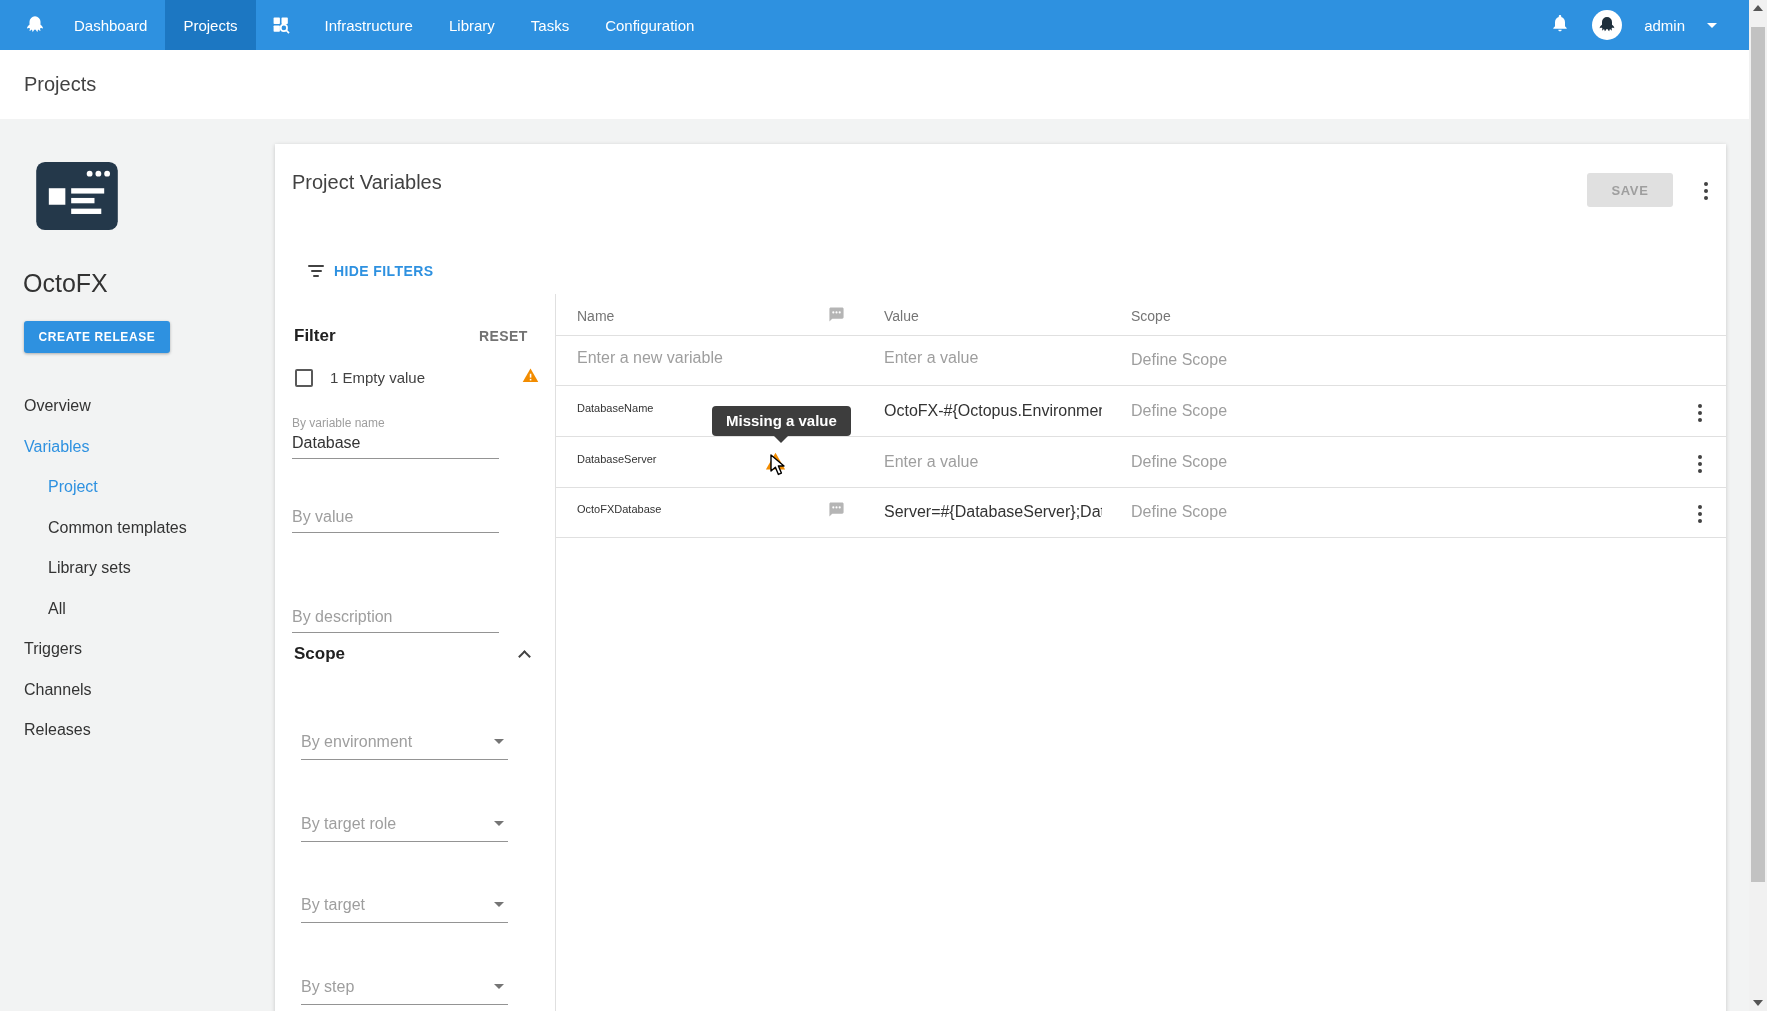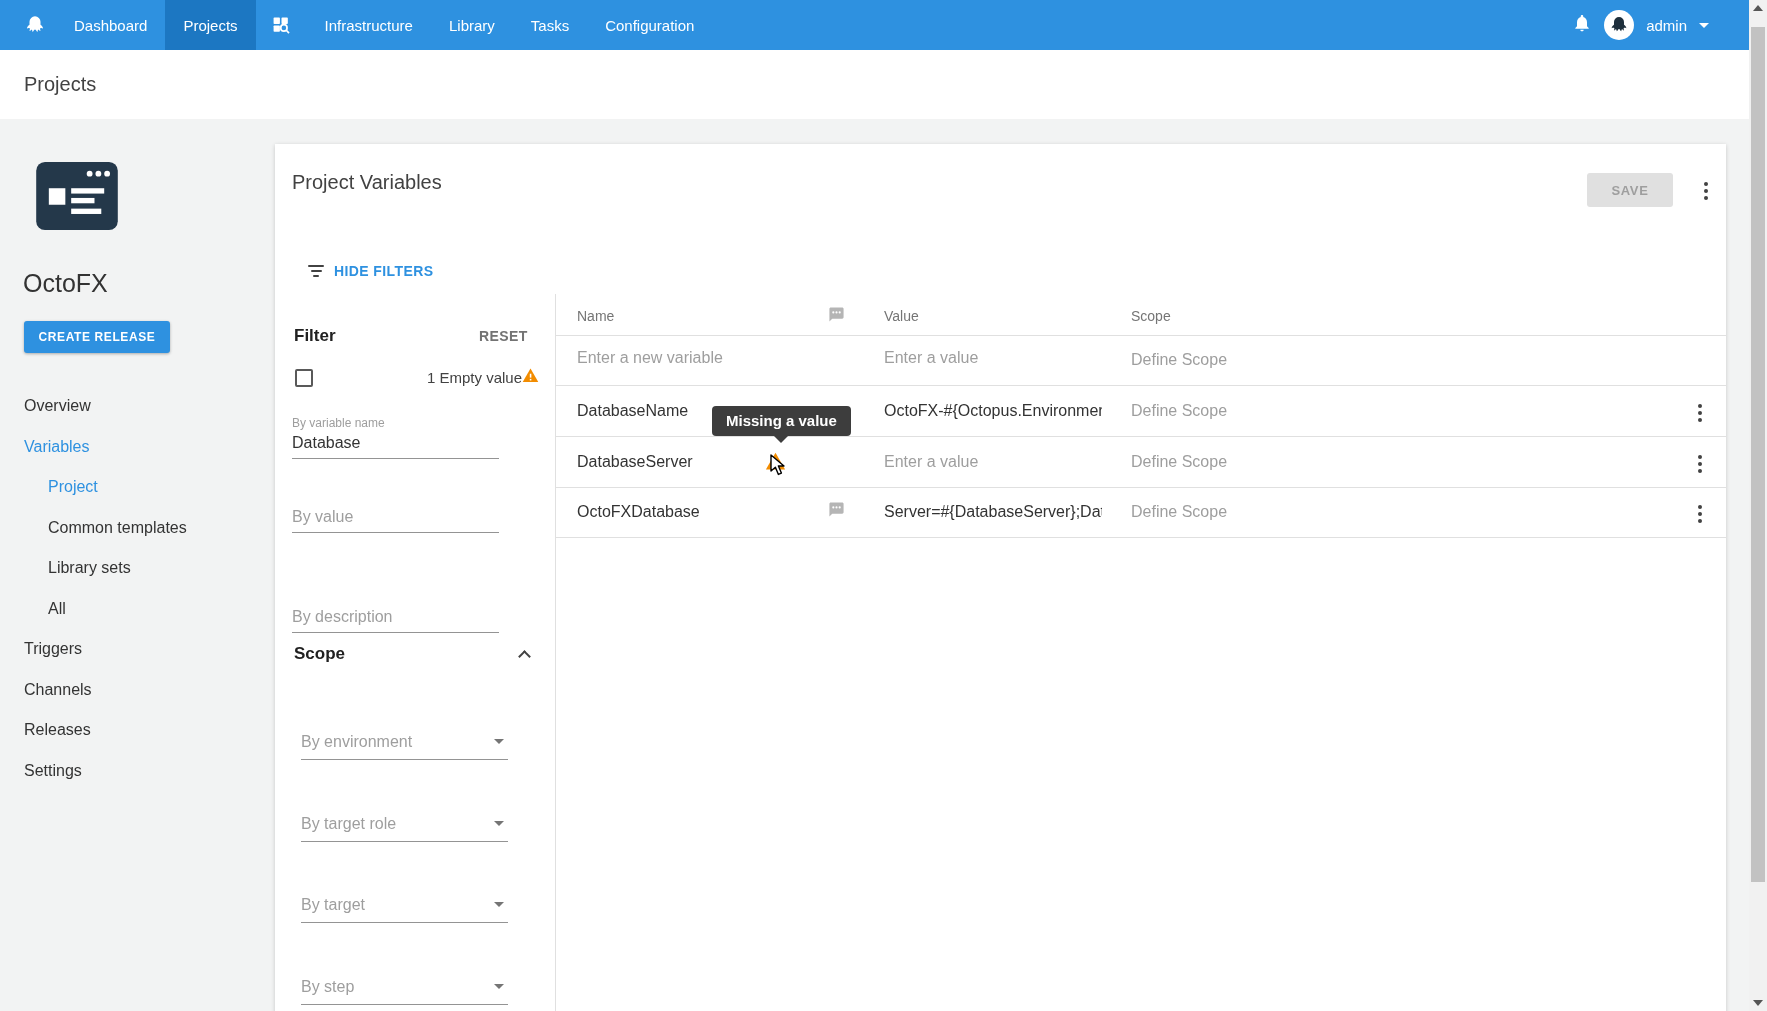--- a/index.html
+++ b/index.html
@@ -6,21 +6,21 @@
   html,body { width:1767px; height:1011px; overflow:hidden; }
   body { font-family:"Liberation Sans", sans-serif; background:#f2f3f3; position:relative; color:#333; }
 
   
   .topnav { position:absolute; left:0; top:0; width:1749px; height:50px; background:#2e91e0; display:flex; align-items:stretch; color:#fff; z-index:30; }
   .brand { display:flex; align-items:center; padding:0 10px 0 24px; }
   .nav-item { display:flex; align-items:center; padding:0 18px; font-size:15px; cursor:pointer; white-space:nowrap; }
   .nav-item.active { background:#1c77c2; }
   .nav-icon-tile { display:flex; align-items:center; padding:0 16px; cursor:pointer; }
   .nav-spacer { flex:1; }
-  .nav-right { display:flex; align-items:center; gap:12px; padding-right:40px; }
+  .nav-right { display:flex; align-items:center; gap:22px; padding-right:32px; }
   .avatar { width:30px; height:30px; border-radius:50%; background:#fff; display:flex; align-items:center; justify-content:center; }
   .user-name { font-size:15px; }
   .caret-down-white { width:0; height:0; border-left:5px solid transparent; border-right:5px solid transparent; border-top:5px solid #fff; }
 
   
   .pagebar { position:absolute; left:0; top:50px; width:1749px; height:69px; background:#fff; display:flex; align-items:center; z-index:5; }
   .pagebar h1 { font-size:20px; font-weight:400; color:#424242; margin-left:24px; }
 
   
   .sidebar { position:absolute; left:0; top:119px; width:275px; height:892px; }
@@ -43,21 +43,21 @@
   .hide-filters { position:absolute; left:33px; top:119px; display:flex; align-items:center; gap:10px; cursor:pointer; }
   .filter-glyph { display:inline-flex; flex-direction:column; gap:3px; }
   .filter-glyph i { height:2px; background:#424242; border-radius:1px; }
   .filter-glyph i:nth-child(1){ width:16px; } .filter-glyph i:nth-child(2){ width:11px; margin:0 auto; } .filter-glyph i:nth-child(3){ width:6px; margin:0 auto; }
   .hide-filters span { color:#2e91e0; font-size:14px; font-weight:bold; letter-spacing:.4px; }
 
   
   .fp { position:absolute; left:0; top:0; width:280px; height:100%; }
   .fp-head { position:absolute; left:19px; top:182px; font-size:17px; font-weight:bold; color:#212121; }
   .fp-reset { position:absolute; left:204px; top:184px; font-size:14px; font-weight:bold; color:#737373; letter-spacing:.4px; cursor:pointer; }
-  .empty-row { position:absolute; left:20px; top:223px; width:244px; display:flex; align-items:center;text-align:right; }
+  .empty-row { position:absolute; left:20px; top:223px; width:244px; display:flex; align-items:center; }
   .checkbox { width:18px; height:18px; border:2px solid #595959; border-radius:2px; background:#fff; cursor:pointer; }
   .empty-row label { margin-left:17px; font-size:15px; color:#424242; flex:1; }
   .field-label { position:absolute; left:17px; font-size:12px; color:#9e9e9e; }
   .line-input { position:absolute; left:17px; width:207px; border:none; outline:none; background:transparent; font-family:inherit; font-size:16px; color:#333; padding:4px 0 6px 0; border-bottom:1px solid #949494; }
   .line-input::placeholder { color:#9e9e9e; }
   .scope-head { position:absolute; left:19px; top:500px; font-size:17px; font-weight:bold; color:#212121; }
   .chev-up { position:absolute; left:245px; top:508px; width:9px; height:9px; border-left:2px solid #424242; border-top:2px solid #424242; transform:rotate(45deg); cursor:pointer; }
   .dd { position:absolute; left:26px; width:207px; border-bottom:1px solid #949494; padding:4px 0 8px 0; font-size:16px; color:#9e9e9e; cursor:pointer; }
   .dd .caret { position:absolute; right:4px; top:10px; width:0; height:0; border-left:5px solid transparent; border-right:5px solid transparent; border-top:5px solid #757575; }
 
@@ -65,21 +65,21 @@
 
   
   .vtable { position:absolute; left:281px; top:150px; right:0; bottom:0; }
   .thead { position:absolute; left:0; top:0; right:0; height:42px; border-bottom:1px solid #e0e0e0; font-size:14px; color:#757575; }
   .thead .c-name { position:absolute; left:21px; top:14px; }
   .thead .c-value { position:absolute; left:328px; top:14px; }
   .thead .c-scope { position:absolute; left:575px; top:14px; }
   .th-comment { position:absolute; left:272px; top:12px; }
   .trow { position:absolute; left:0; right:0; height:50px; border-bottom:1px solid #e0e0e0; }
   .r0{ top:42px; } .r1{ top:93px; } .r2{ top:144px; } .r3{ top:194px; }
-  .cell-name { position:absolute; left:21px; top:15px; font-size:16px; color:#333; }
+  .cell-name { position:absolute; left:21px; top:15px; font-size:11px; color:#333; }
   .cell-value { position:absolute; left:328px; top:15px; font-size:16px; color:#333; width:218px; white-space:nowrap; overflow:hidden; }
   .cell-scope { position:absolute; left:575px; top:15px; font-size:16px; color:#9e9e9e; cursor:pointer; }
   .ph { color:#9e9e9e; }
   .row-input { position:absolute; top:13px; border:none; outline:none; background:transparent; font-family:inherit; font-size:16px; color:#333; }
   .row-input::placeholder{ color:#9e9e9e; }
   .ri-name { left:21px; width:280px; } .ri-value { left:328px; width:218px; }
   .row-kebab { position:absolute; left:1138px; top:13px; }
   .row-warning { position:absolute; left:209px; top:13px; cursor:pointer; }
   .row-comment { position:absolute; left:272px; top:13px; }
 
@@ -175,21 +175,20 @@
   <div class="side-menu">
     <div class="side-item">Overview</div>
     <div class="side-item active">Variables</div>
     <div class="side-item indent active">Project</div>
     <div class="side-item indent">Common templates</div>
     <div class="side-item indent">Library sets</div>
     <div class="side-item indent">All</div>
     <div class="side-item">Triggers</div>
     <div class="side-item">Channels</div>
     <div class="side-item">Releases</div>
-    <div class="side-item">Settings</div>
   </div>
 </div>
 
 <div class="card">
   <div class="card-title">Project Variables</div>
   <button class="save-btn" disabled="">SAVE</button>
   <span class="kebab card-kebab">
       <i></i>
       <i></i>
       <i></i>

